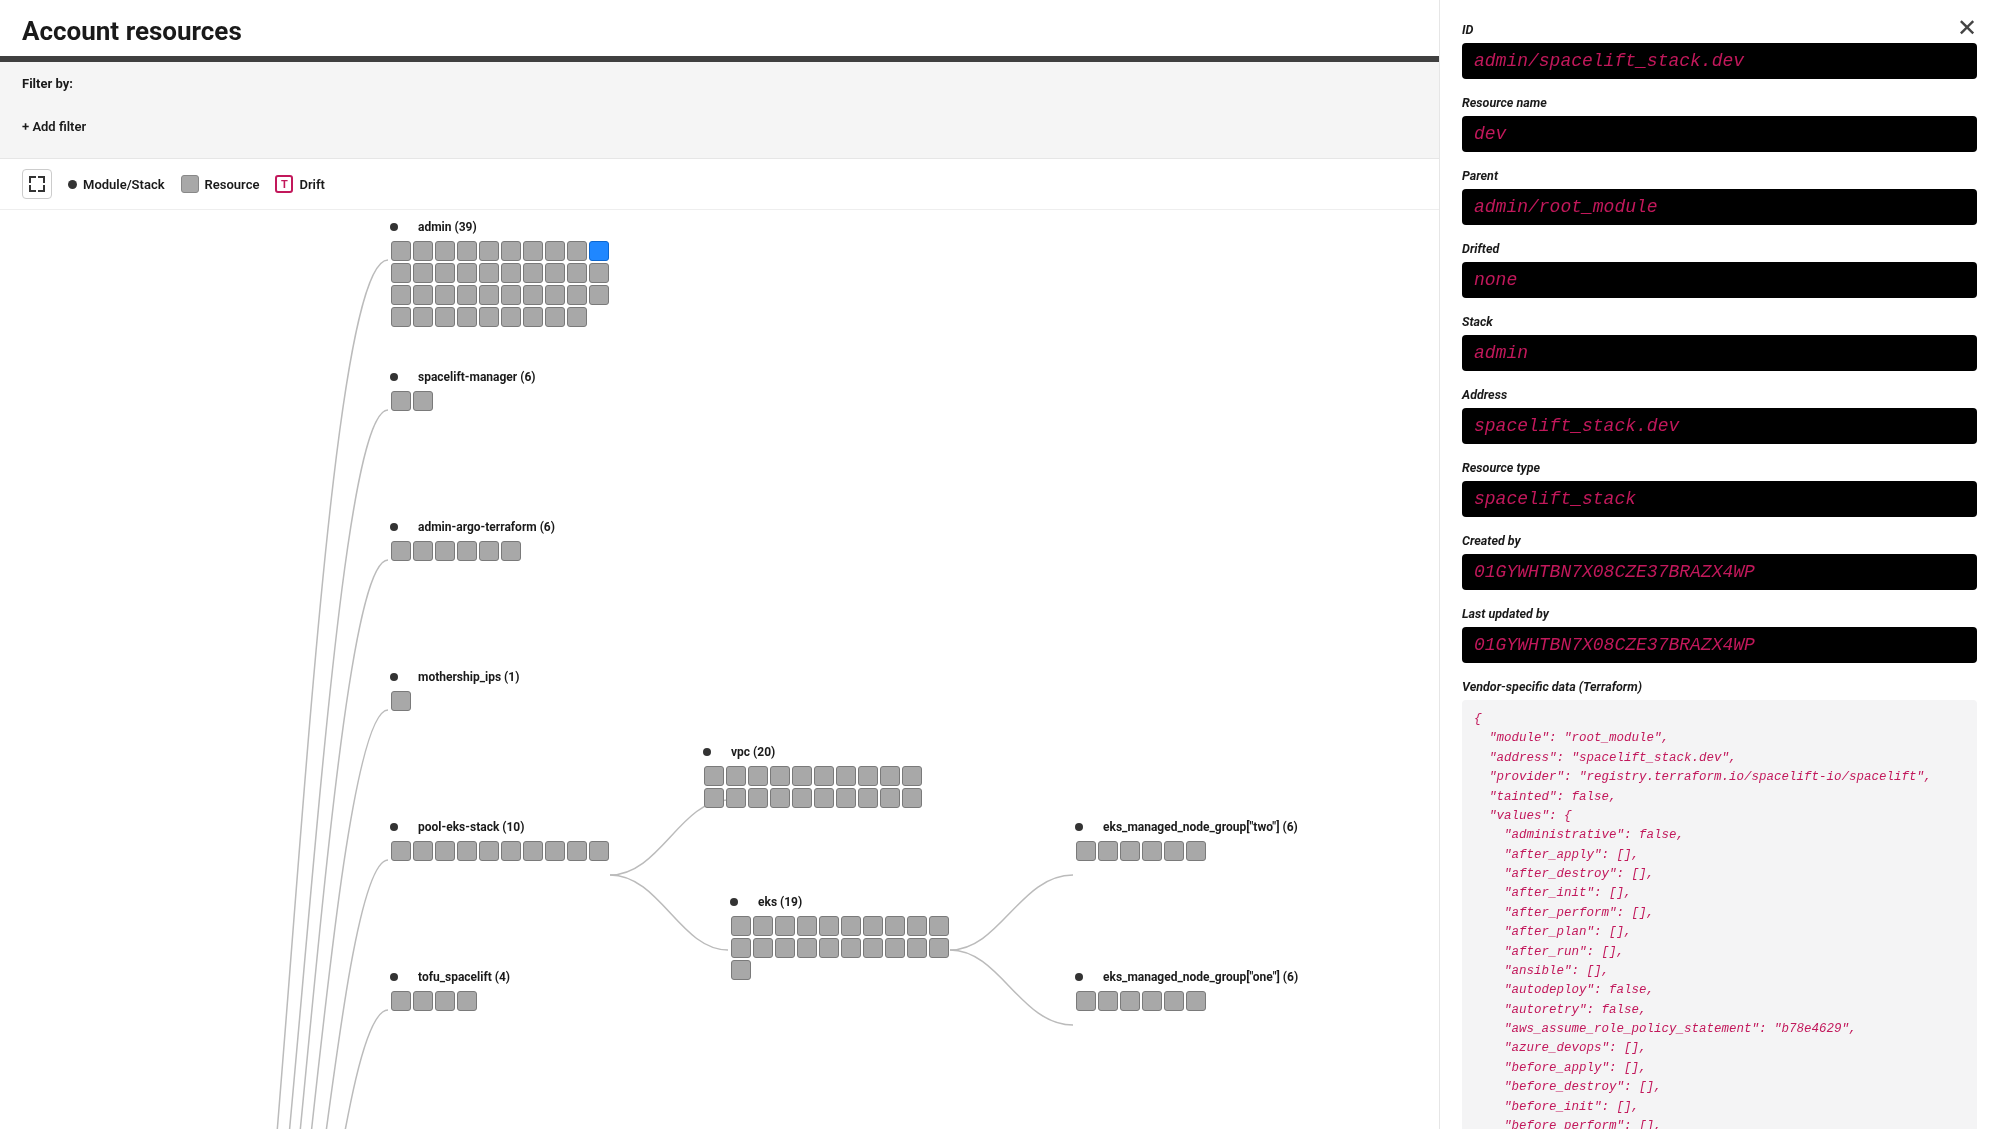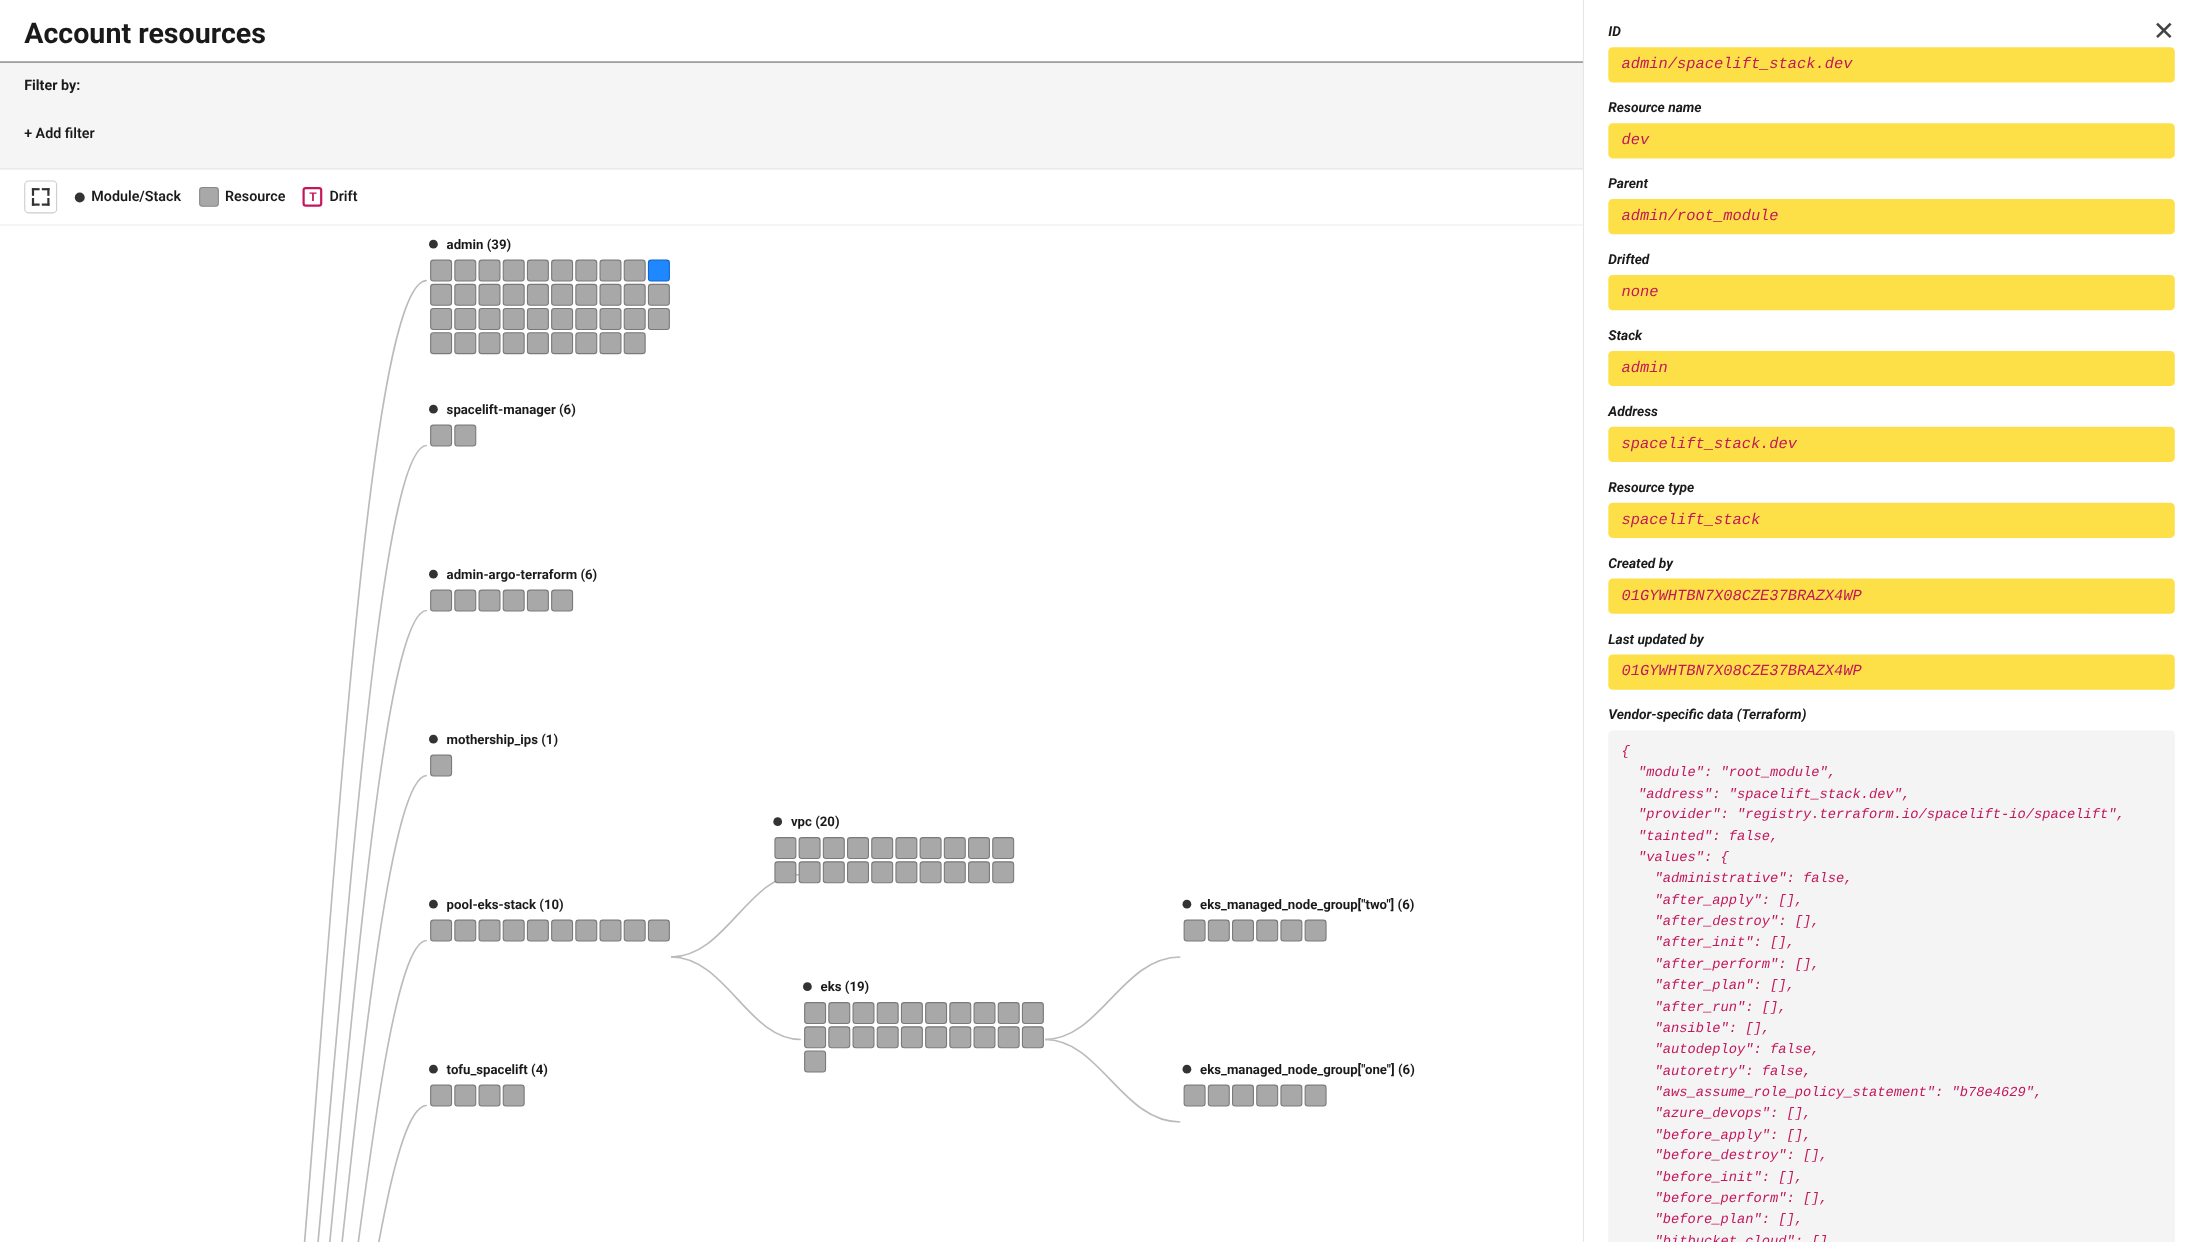--- a/index.html
+++ b/index.html
@@ -8,21 +8,21 @@
     font-size: 13px;
     color: #1a1a1a;
     background: #fff;
     width: 1999px;
     height: 1129px;
     overflow: hidden;
     position: relative;
   }
   .header {
     padding: 16px 22px 10px;
-    border-bottom: 1px solid #404040;
+    border-bottom: 6px solid #404040;
   }
   .header h1 { font-size: 26px; font-weight: 700; }
   .filter-bar {
     background: #f5f5f5;
     padding: 14px 22px 20px;
     border-bottom: 1px solid #e6e6e6;
   }
   .filter-label { font-weight: 700; font-size: 13px; margin-bottom: 10px; }
   .add-filter {
     font-size: 13px; font-weight: 600; cursor: pointer; padding: 4px 0; margin-top: 24px;
@@ -66,21 +66,21 @@
     height: calc(100% - 170px);
     overflow: hidden;
   }
   svg.connectors {
     position: absolute; top: 0; left: 0; width: 100%; height: 100%; pointer-events: none;
   }
   .node {
     position: absolute;
   }
   .node-header {
-    display: flex; align-items: center; gap: 8px; font-size: 12px; font-weight: 700; margin-bottom: 6px;
+    display: flex; align-items: center; gap: 20px; font-size: 12px; font-weight: 700; margin-bottom: 6px;
   }
   .node-dot { width: 8px; height: 8px; border-radius: 50%; background: #333; flex: 0 0 auto; }
   .grid { display: flex; flex-wrap: wrap; max-width: 220px; }
   .cell {
     width: 20px; height: 20px; background: #a8a8a8; border: 1px solid #7a7a7a;
     border-radius: 3px; margin: 1px; cursor: pointer;
   }
   .cell.selected { background: #1f87ff; border-color: #0b66cf; }
 
   
@@ -89,23 +89,23 @@
     border-left: 1px solid #e6e6e6; background: #fff; overflow-y: auto;
     font-size: 13px;
   }
   .panel-close {
     position: absolute; top: 16px; right: 22px; font-size: 24px; cursor: pointer; color: #444; line-height: 1;
   }
   .panel-body { padding: 22px 22px 40px; }
   .field { margin-bottom: 16px; font-style: italic; }
   .field-label { font-weight: 700; font-size: 12.5px; margin-bottom: 6px; }
   .field-value {
-    background: #fde047; padding: 8px 12px; border-radius: 4px;
+    background: #000000; padding: 8px 12px; border-radius: 4px;
     font-family: "SFMono-Regular", Consolas, "Liberation Mono", Menlo, monospace;
-    font-size: 14px; color: #c2185b; word-break: break-all;
+    font-size: 18px; color: #c2185b; word-break: break-all;
   }
   .code-block {
     background: #f4f4f5; padding: 10px 12px; border-radius: 4px;
     font-family: "SFMono-Regular", Consolas, "Liberation Mono", Menlo, monospace;
     font-size: 12.5px; color: #c2185b; white-space: pre; overflow-x: auto; line-height: 1.55;
   }
 </style>
 </head>
 <body>
 

